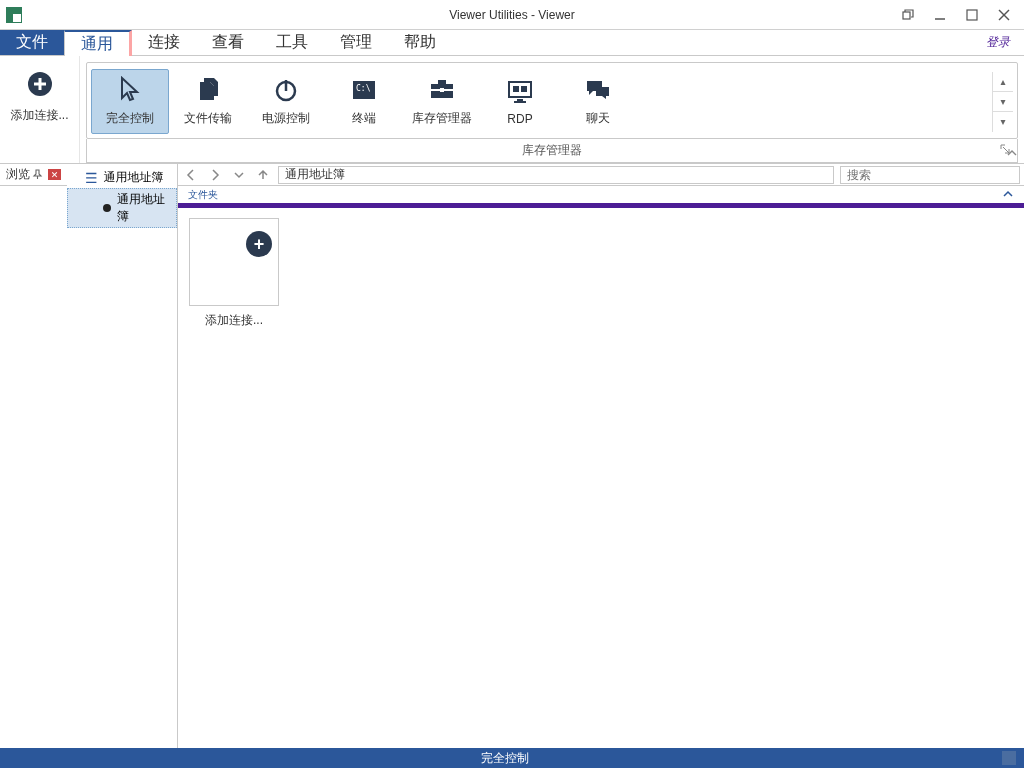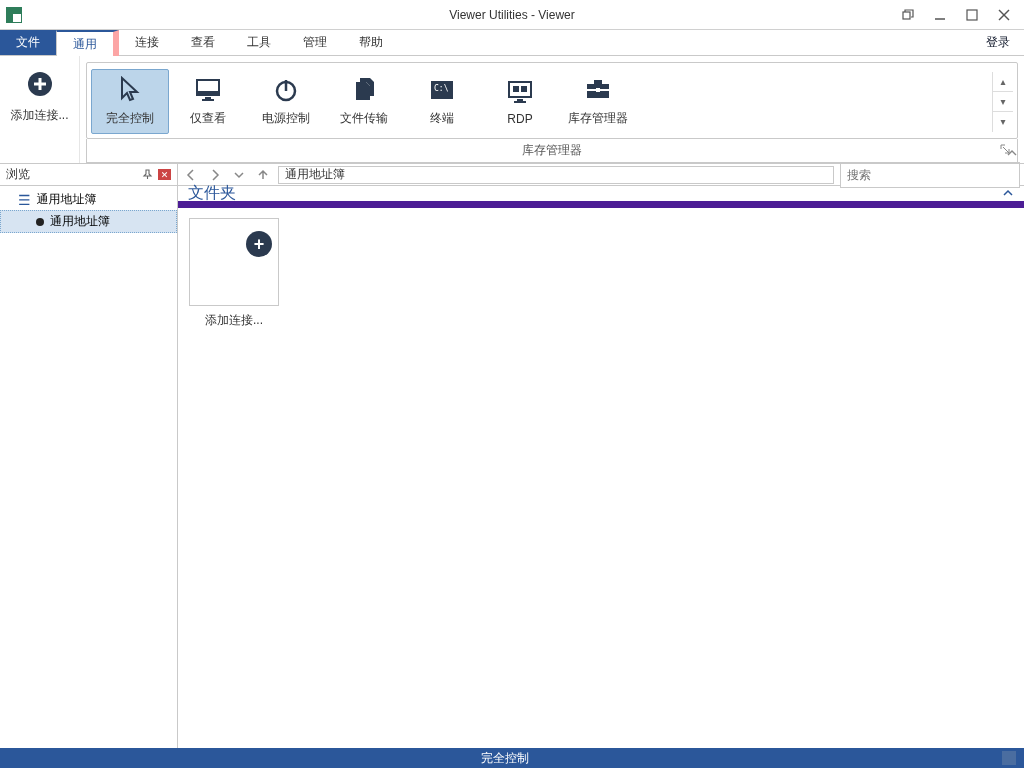--- a/index.html
+++ b/index.html
@@ -72,43 +72,44 @@
   display: flex;
   align-items: stretch;
   background: #fff;
   border-bottom: 1px solid #c9c9c9;
 }
 .menu-item {
   padding: 0 16px;
   display: flex;
   align-items: center;
   color: #333;
-  font-size: 12px;
+  font-size: 16px;
   cursor: pointer;
 }
 .menu-item.file-tab {
   background: #2b579a;
   color: #fff;
 }
 .menu-item.active-tab {
   border-top: 2px solid #2b579a;
   border-left: 1px solid #c9c9c9;
-  border-right: 6px solid #fca5a5;
+  border-right: 3px solid #fca5a5;
   background: #fff;
   color: #2b579a;
   margin-bottom: -1px;
   padding-top: 0;
 }
 .menu-spacer { flex: 1; }
 .menu-login {
   padding: 0 14px;
   display: flex;
   align-items: center;
-  color: #0f172a;
-  cursor: pointer;
+  color: #4c1d95;
+  cursor: pointer;
+  font-style: italic;
 }
 
 
 .ribbon-container {
   display: flex;
   border-bottom: 1px solid #c9c9c9;
 }
 .ribbon-left {
   width: 80px;
   display: flex;
@@ -225,21 +226,21 @@
 
 .main-area {
   flex: 1;
   display: flex;
   min-height: 0;
 }
 .sidebar {
   width: 178px;
   border-right: 1px solid #c9c9c9;
   display: flex;
-  flex-direction: column;
+  flex-direction: row;
   background: #fff;
 }
 .sidebar-header {
   height: 22px;
   border-bottom: 1px solid #c9c9c9;
   display: flex;
   align-items: center;
   padding: 0 6px;
   font-size: 12px;
   color: #333;
@@ -322,33 +323,33 @@
   border: 1px solid #c9c9c9;
   padding: 0 6px;
   font-size: 12px;
   color: #333;
   outline: none;
 }
 .nav-bar .search-input {
   width: 180px;
   height: 18px;
   border: 1px solid #c9c9c9;
-  padding: 12px 6px;
+  padding: 4px 6px;
   font-size: 12px;
   color: #888;
   outline: none;
 }
 .section-header {
   height: 22px;
   display: flex;
   align-items: center;
   padding: 0 10px;
   color: #2b579a;
-  font-size: 16px;
-  border-bottom: 7px solid #4c1d95;
+  font-size: 10px;
+  border-bottom: 5px solid #4c1d95;
   gap: 23px;
 }
 .section-header .sh-label { flex: 1; }
 .section-header .sh-chev {
   color: #2b579a;
   cursor: pointer;
 }
 .file-grid {
   flex: 1;
   padding: 10px;
@@ -478,77 +479,75 @@
         <div class="icon-box">
           <svg width="28" height="28" viewBox="0 0 28 28">
               <path d="M6 2 L6 22 L11 17 L14 24 L17 23 L14 16 L21 16 Z" fill="none" stroke="#2b3a4f" stroke-width="2"></path>
             </svg>
         </div>
         <div class="label">完全控制</div>
       </div>
       <div class="ribbon-tool">
         <div class="icon-box">
           <svg width="28" height="28" viewBox="0 0 28 28">
-              <rect x="3" y="4" width="22" height="15" fill="none" stroke="#2b3a4f" stroke-width="2"></rect>
-              <rect x="3" y="15" width="22" height="4" fill="#2b3a4f"></rect>
-              <rect x="11" y="21" width="6" height="2" fill="#2b3a4f"></rect>
-              <rect x="8" y="23" width="12" height="2" fill="#2b3a4f"></rect>
-            </svg>
-        </div>
-        <div class="label">仅查看</div>
+              <path d="M6 6 H16 L20 10 V24 H6 Z" fill="#2b3a4f"></path>
+              <path d="M10 2 H20 L24 6 V20 H20 V10 L16 6 H10 Z" fill="#2b3a4f"></path>
+            </svg>
+        </div>
+        <div class="label">文件传输</div>
       </div>
       <div class="ribbon-tool">
         <div class="icon-box">
           <svg width="28" height="28" viewBox="0 0 28 28">
               <circle cx="14" cy="15" r="9" fill="none" stroke="#2b3a4f" stroke-width="2.5"></circle>
               <line x1="14" y1="4" x2="14" y2="15" stroke="#2b3a4f" stroke-width="2.5"></line>
             </svg>
         </div>
         <div class="label">电源控制</div>
       </div>
       <div class="ribbon-tool">
         <div class="icon-box">
           <svg width="28" height="28" viewBox="0 0 28 28">
-              <path d="M6 6 H16 L20 10 V24 H6 Z" fill="#2b3a4f"></path>
-              <path d="M10 2 H20 L24 6 V20 H20 V10 L16 6 H10 Z" fill="#2b3a4f"></path>
-            </svg>
-        </div>
-        <div class="label">文件传输</div>
+              <rect x="3" y="5" width="22" height="18" fill="#2b3a4f"></rect>
+              <text x="6" y="15" fill="#fff" font-size="8" font-family="monospace">C:\</text>
+            </svg>
+        </div>
+        <div class="label">终端</div>
       </div>
       <div class="ribbon-tool">
         <div class="icon-box">
           <svg width="28" height="28" viewBox="0 0 28 28">
-              <rect x="3" y="5" width="22" height="18" fill="#2b3a4f"></rect>
-              <text x="6" y="15" fill="#fff" font-size="8" font-family="monospace">C:\</text>
-            </svg>
-        </div>
-        <div class="label">终端</div>
+              <rect x="10" y="4" width="8" height="4" fill="#2b3a4f"></rect>
+              <rect x="3" y="8" width="22" height="14" fill="#2b3a4f"></rect>
+              <rect x="3" y="13" width="22" height="2" fill="#fff"></rect>
+              <rect x="12" y="12" width="4" height="4" fill="#fff"></rect>
+            </svg>
+        </div>
+        <div class="label">库存管理器</div>
       </div>
       <div class="ribbon-tool">
         <div class="icon-box">
           <svg width="28" height="28" viewBox="0 0 28 28">
               <rect x="3" y="4" width="22" height="15" fill="none" stroke="#2b3a4f" stroke-width="2"></rect>
               <rect x="7" y="8" width="6" height="6" fill="#2b3a4f"></rect>
               <rect x="15" y="8" width="6" height="6" fill="#2b3a4f"></rect>
               <rect x="11" y="21" width="6" height="2" fill="#2b3a4f"></rect>
               <rect x="8" y="23" width="12" height="2" fill="#2b3a4f"></rect>
             </svg>
         </div>
         <div class="label">RDP</div>
       </div>
       <div class="ribbon-tool">
         <div class="icon-box">
           <svg width="28" height="28" viewBox="0 0 28 28">
-              <rect x="10" y="4" width="8" height="4" fill="#2b3a4f"></rect>
-              <rect x="3" y="8" width="22" height="14" fill="#2b3a4f"></rect>
-              <rect x="3" y="13" width="22" height="2" fill="#fff"></rect>
-              <rect x="12" y="12" width="4" height="4" fill="#fff"></rect>
-            </svg>
-        </div>
-        <div class="label">库存管理器</div>
+              <path d="M3 5 H18 V15 H9 L5 19 V15 H3 Z" fill="#2b3a4f"></path>
+              <path d="M12 11 H25 V20 H22 V23 L18 20 H12 Z" fill="#2b3a4f"></path>
+            </svg>
+        </div>
+        <div class="label">聊天</div>
       </div>
       <div class="ribbon-side-buttons">
         <div class="sb">▴</div>
         <div class="sb">▾</div>
         <div class="sb">▾</div>
       </div>
     </div>
     <div class="ribbon-caption">
       <span>库存管理器</span>
       <span class="launcher">

